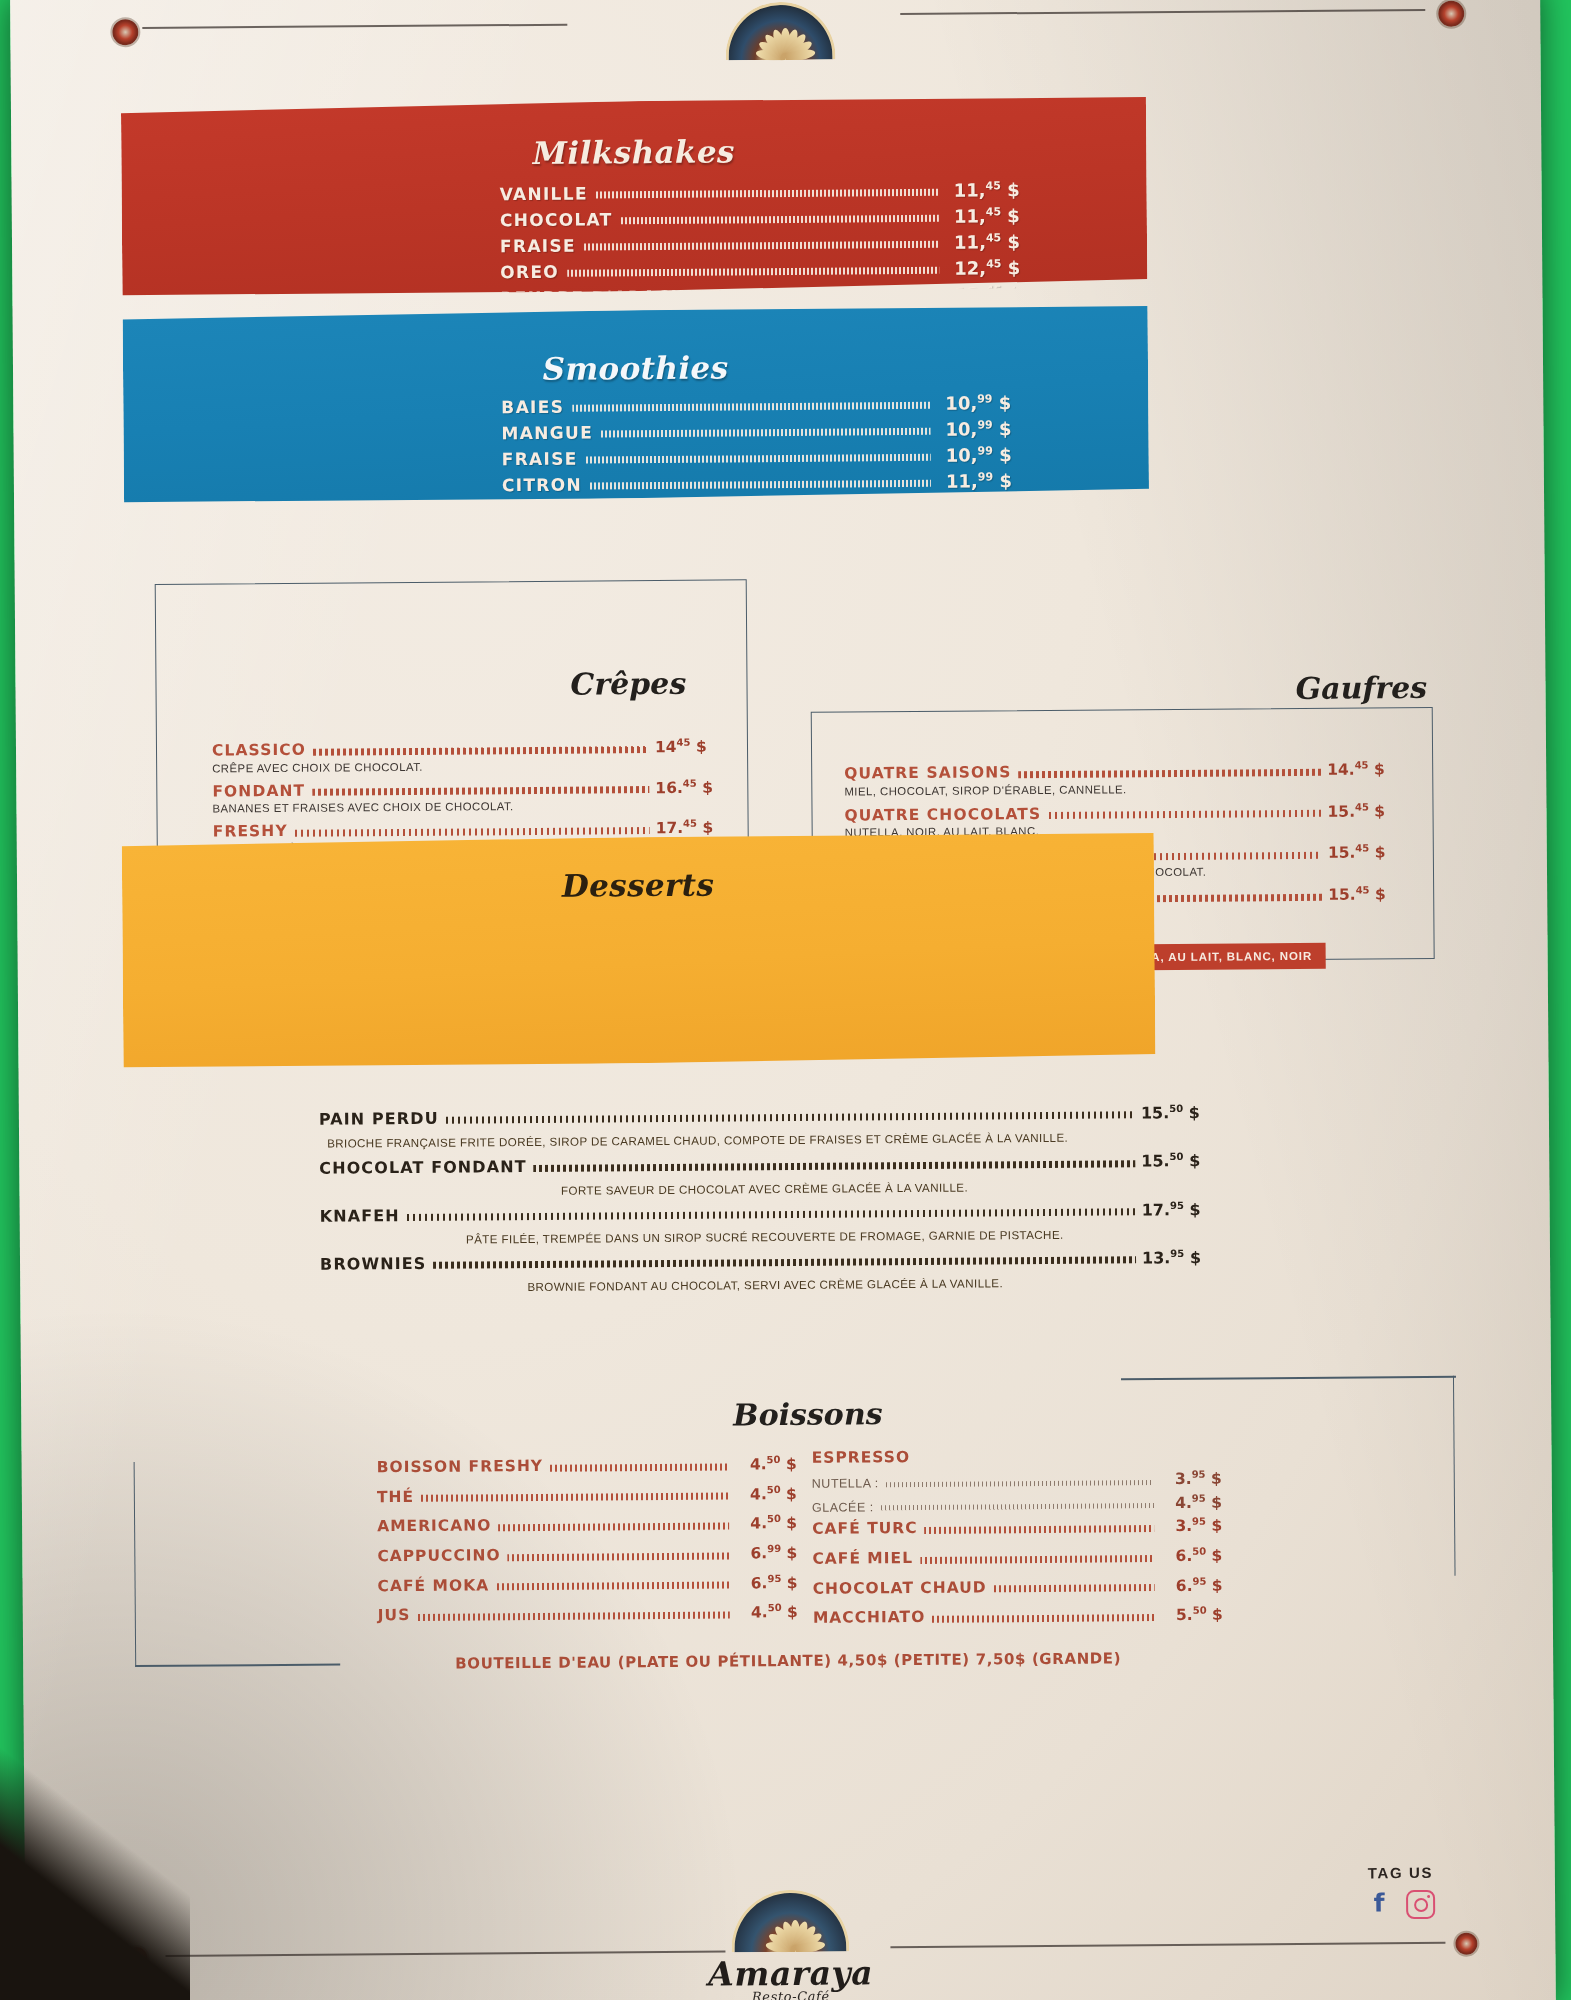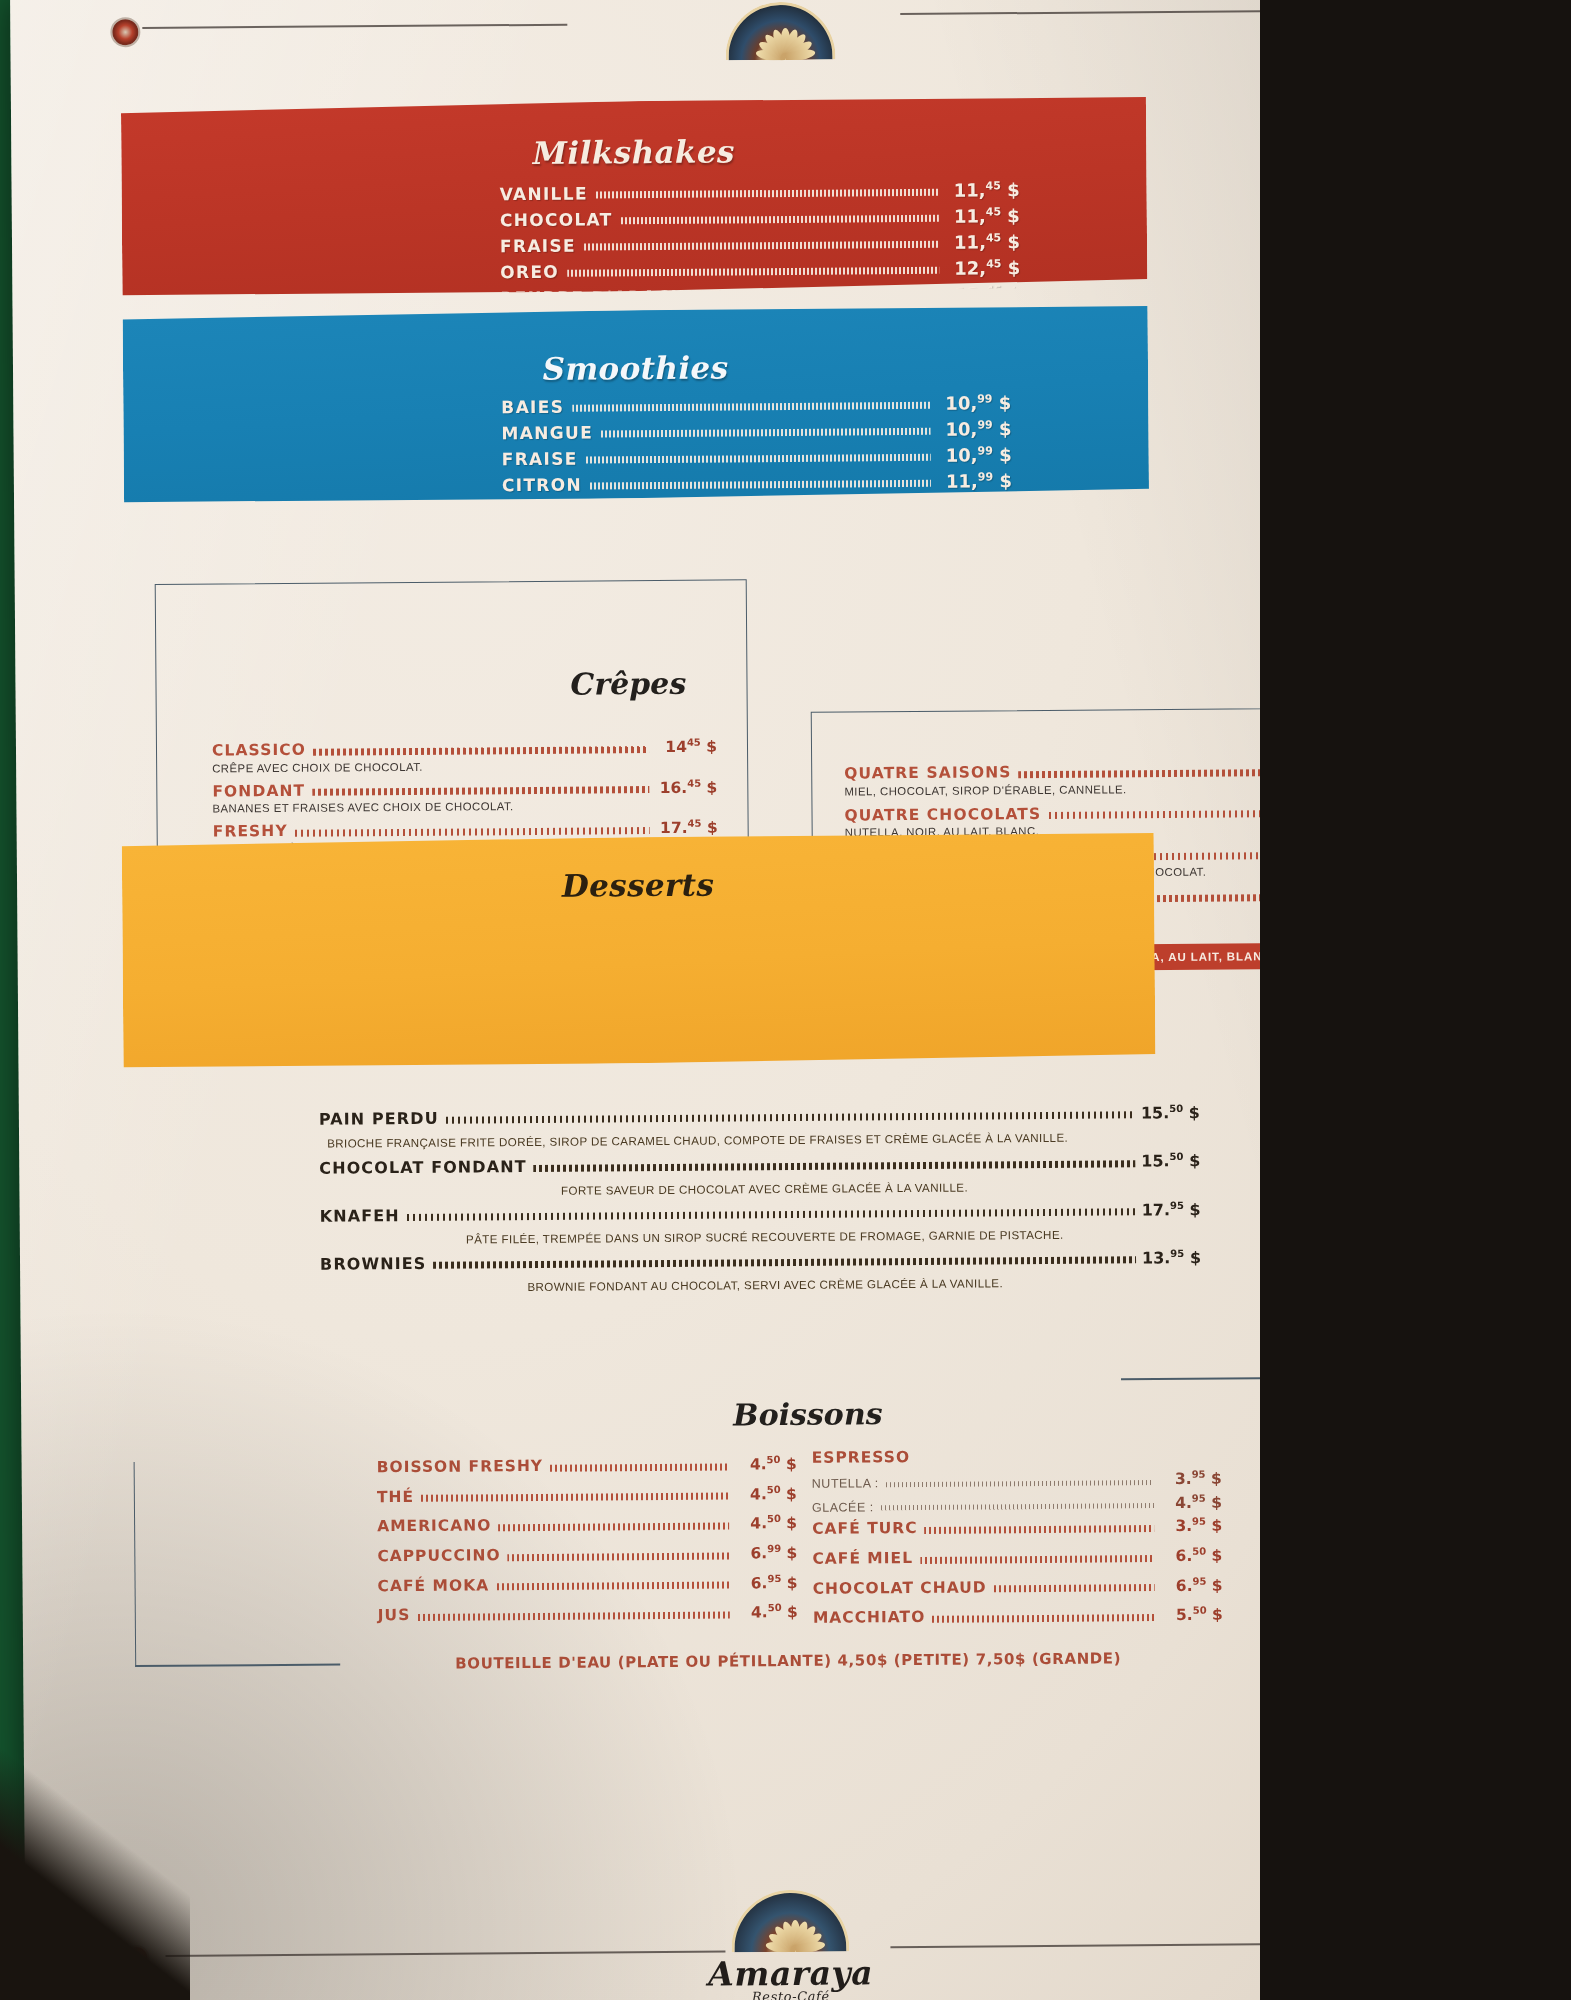--- a/index.html
+++ b/index.html
@@ -1,19 +1,19 @@
 <!DOCTYPE html>
 <html><head>
 <meta charset="utf-8">
 <style>
   html,body{margin:0;padding:0;background:#16120f;}
   body{font-family:"Liberation Sans",sans-serif;}
   .page{
-    position:relative;width:1260px;height:2000px;overflow:hidden;
-    background:#14532d;
+    position:relative;width:1571px;height:2000px;overflow:hidden;
+    background:#22c55e;
   }
   
   .sheet{
     position:absolute;left:18px;top:-8px;width:1530px;height:2018px;
     background:
       radial-gradient(ellipse at 28% 18%, #f3ece3 0%, #efe7dc 42%, #e9e0d4 72%, #ded3c5 100%);
     transform:rotate(-0.45deg);
     box-shadow:0 0 34px rgba(0,0,0,.55);
   }
   .sheet:before{
@@ -115,21 +115,21 @@
   .m-name{
     font-family:"DejaVu Sans",sans-serif;font-weight:700;font-size:15.5px;
     color:#b4503a;letter-spacing:1.1px;white-space:nowrap;
   }
   .m-dots{
     flex:1;height:7px;margin:0 6px 3px 7px;
     background-image:repeating-linear-gradient(90deg,#b4503a 0 2.5px,transparent 2.5px 6px);
   }
   .m-price{
     font-family:"DejaVu Sans",sans-serif;font-weight:700;font-size:15.5px;
-    color:#9d3f2c;white-space:nowrap;min-width:62px;text-align:right;
+    color:#9d3f2c;white-space:nowrap;min-width:62px;text-align:left;
   }
   .m-price sup{font-size:10px;}
   .m-desc{
     font-family:"Liberation Sans",sans-serif;font-size:11.4px;color:#3e3733;
     letter-spacing:.45px;margin-top:3px;
   }
 
   .choc-tag{
     position:absolute;background:#bd3f2c;color:#f7ebe1;
     font-family:"Liberation Sans",sans-serif;font-weight:700;font-size:11.5px;

